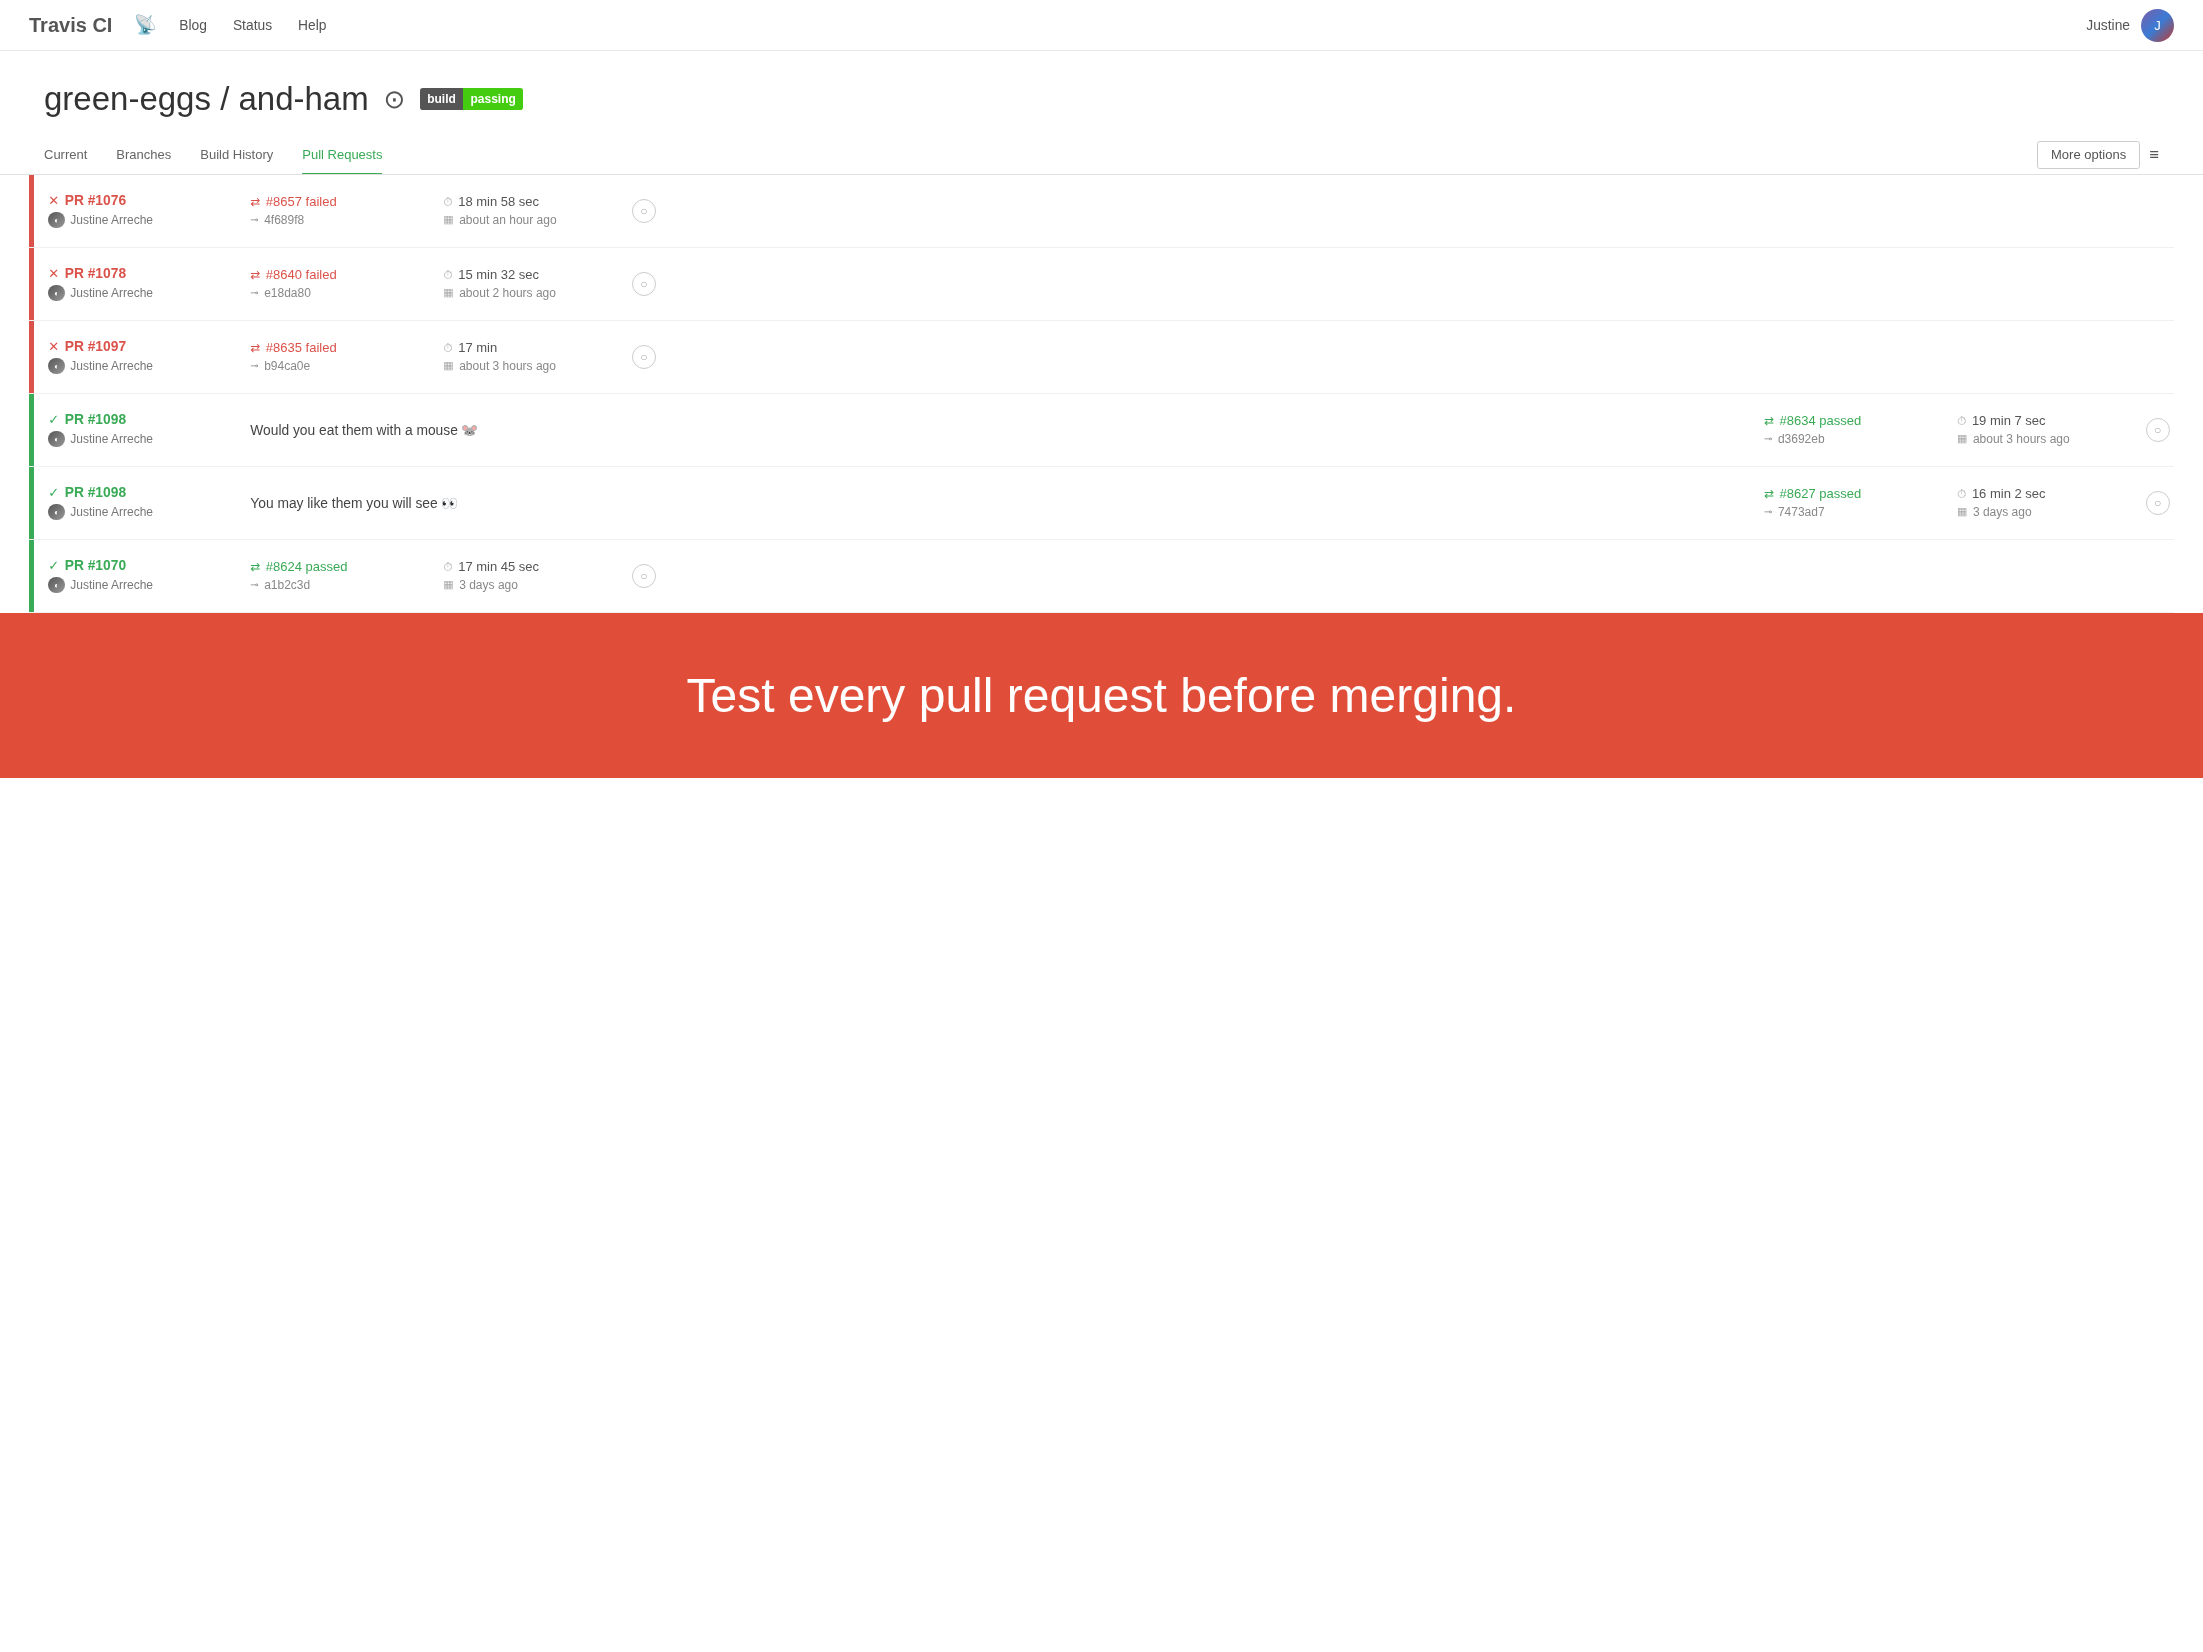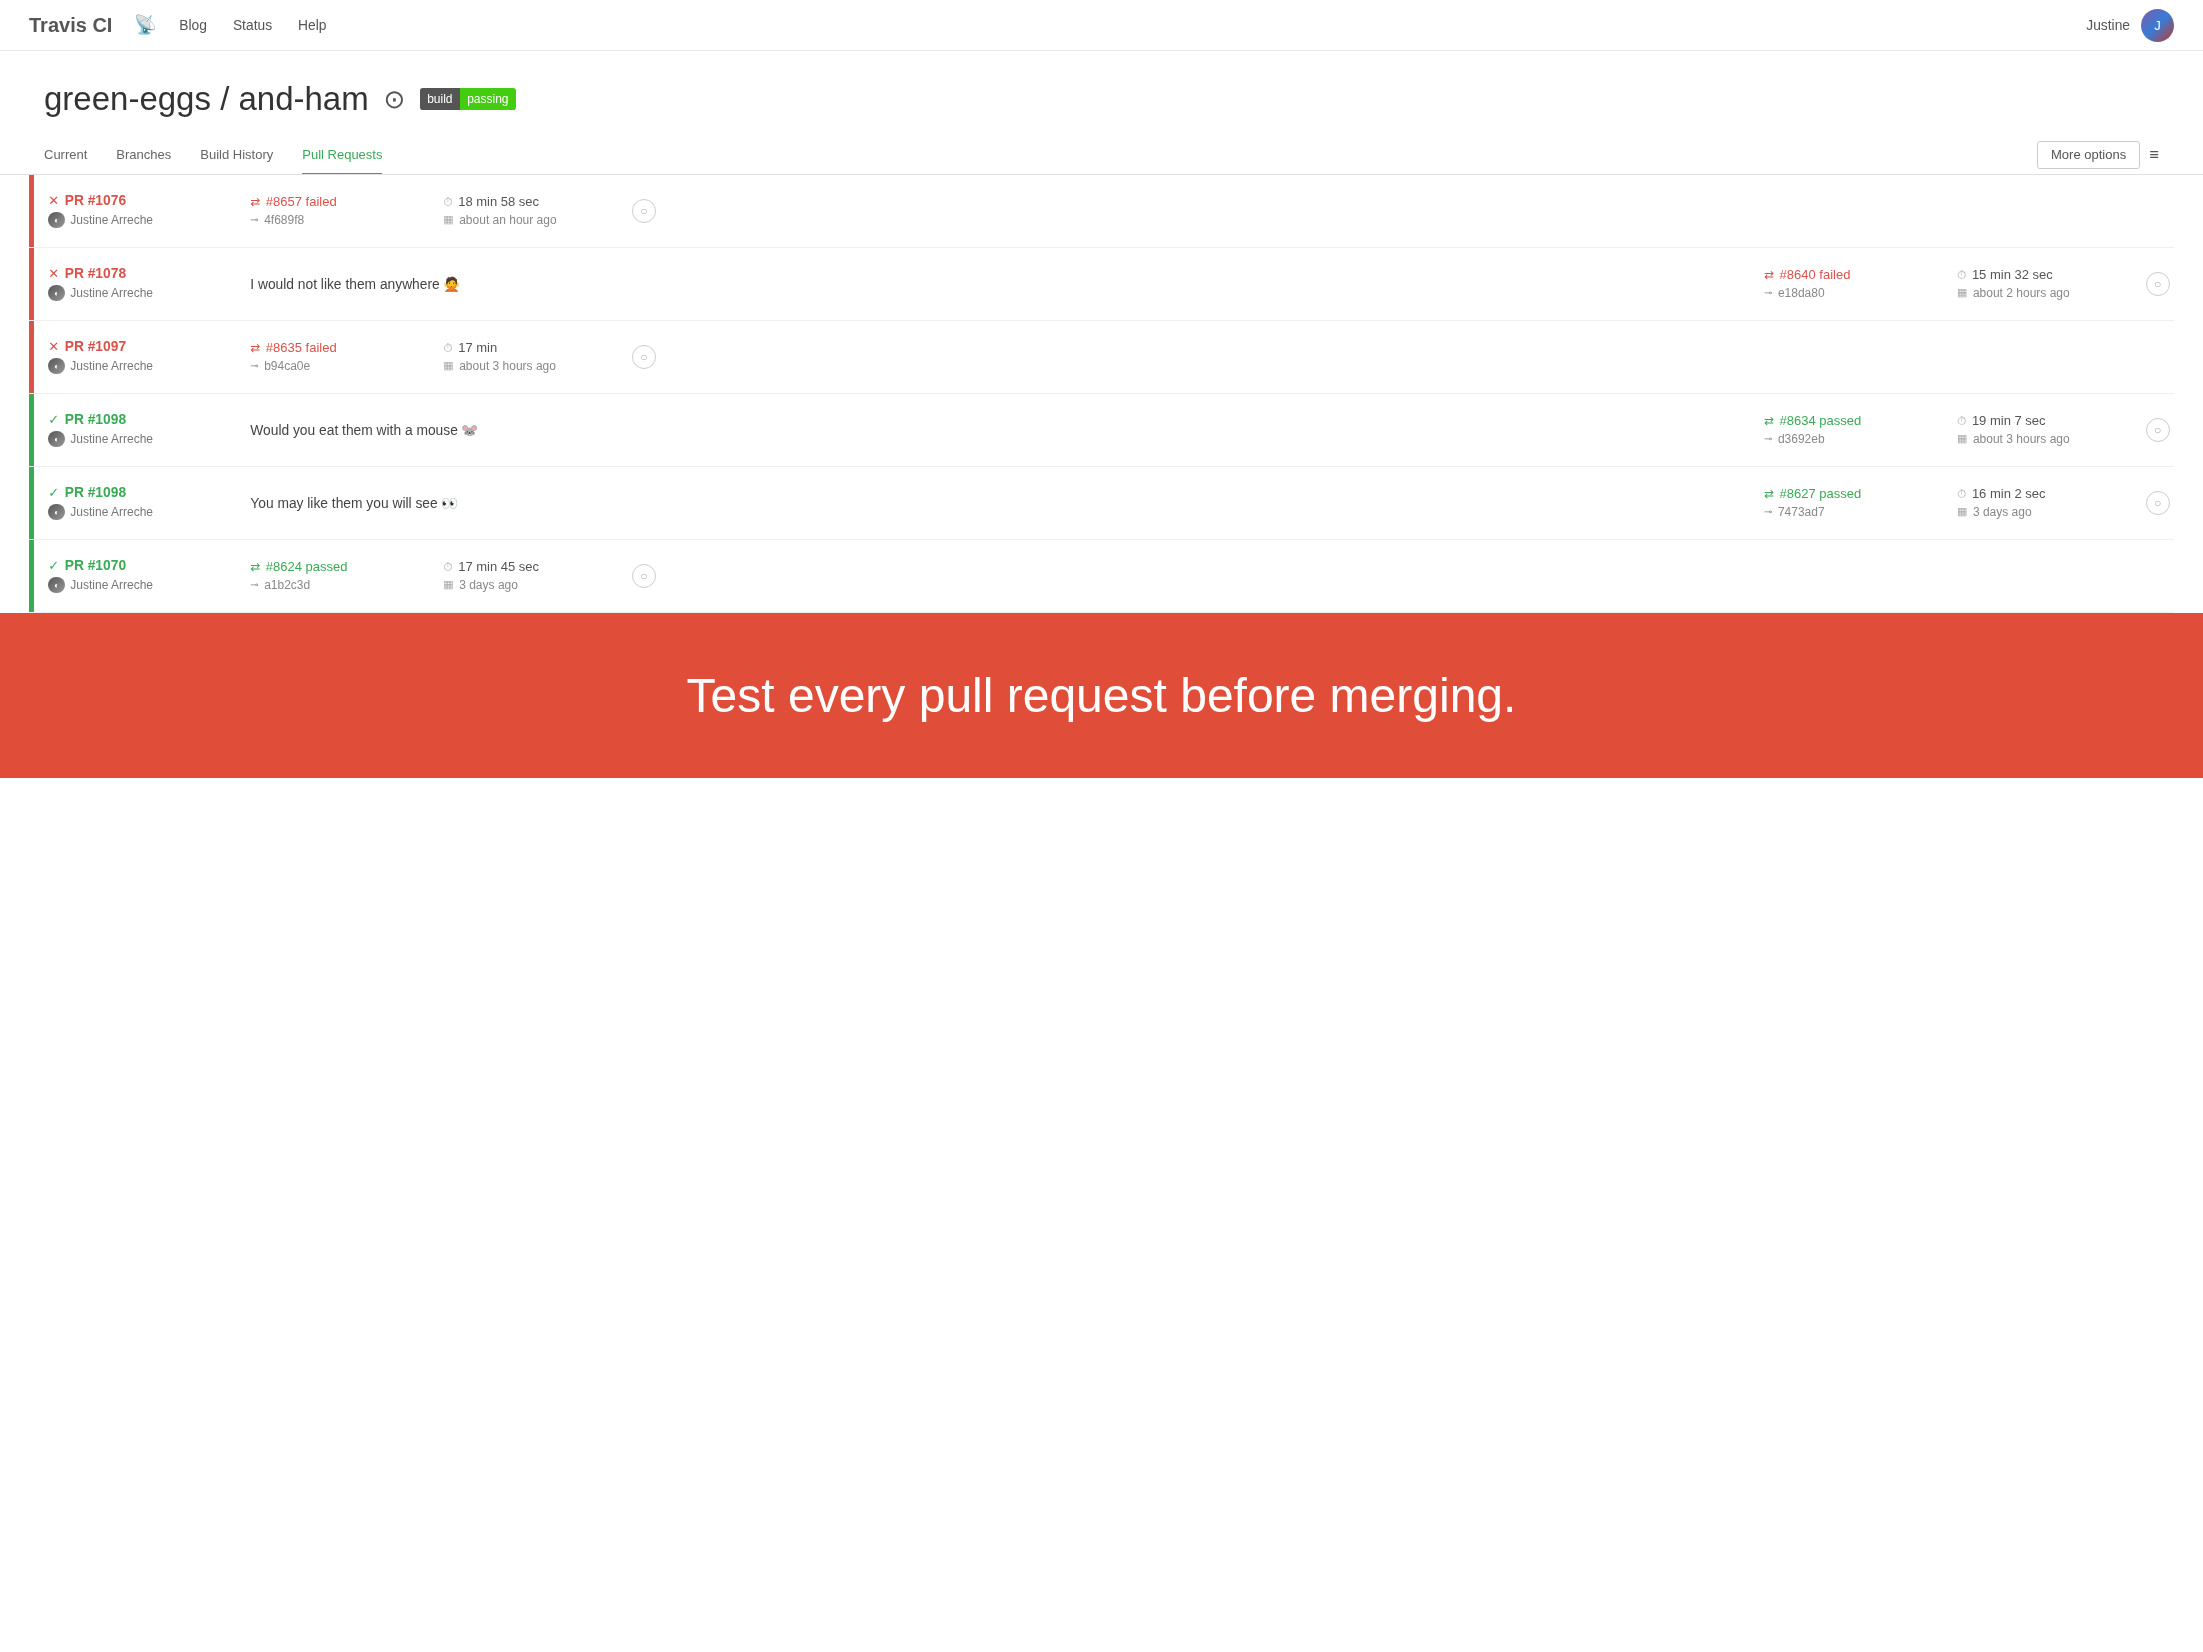--- a/index.html
+++ b/index.html
@@ -76,21 +76,21 @@
     }
     .github-icon {
       font-size: 26px;
       color: #555;
     }
     .build-badge {
       display: inline-flex;
       border-radius: 2.8px;
       overflow: hidden;
       font-size: 12px;
-      font-weight: normal;
+      font-weight: bold;
       height: 22px;
     }
     .badge-build {
       background: #555;
       color: #fff;
       padding: 0 7.3px;
       display: flex;
       align-items: center;
     }
     .badge-passing {
@@ -380,21 +380,20 @@
       <div class="pr-info">
         <div class="pr-number-line">
           <span class="pr-status-icon failed">✕</span>
           <span class="pr-number failed">PR #1078</span>
         </div>
         <div class="pr-author-line">
           <div class="author-avatar">◐</div>
           <span>Justine Arreche</span>
         </div>
       </div>
-      <div class="pr-message">I would not like them anywhere 🙅</div>
       <div class="pr-build">
         <div class="pr-build-number failed">
           <span class="build-icon">⇄</span>
           <span>#8640 failed</span>
         </div>
         <div class="pr-commit">
           <span class="commit-icon">⊸</span>
           <span>e18da80</span>
         </div>
       </div>

